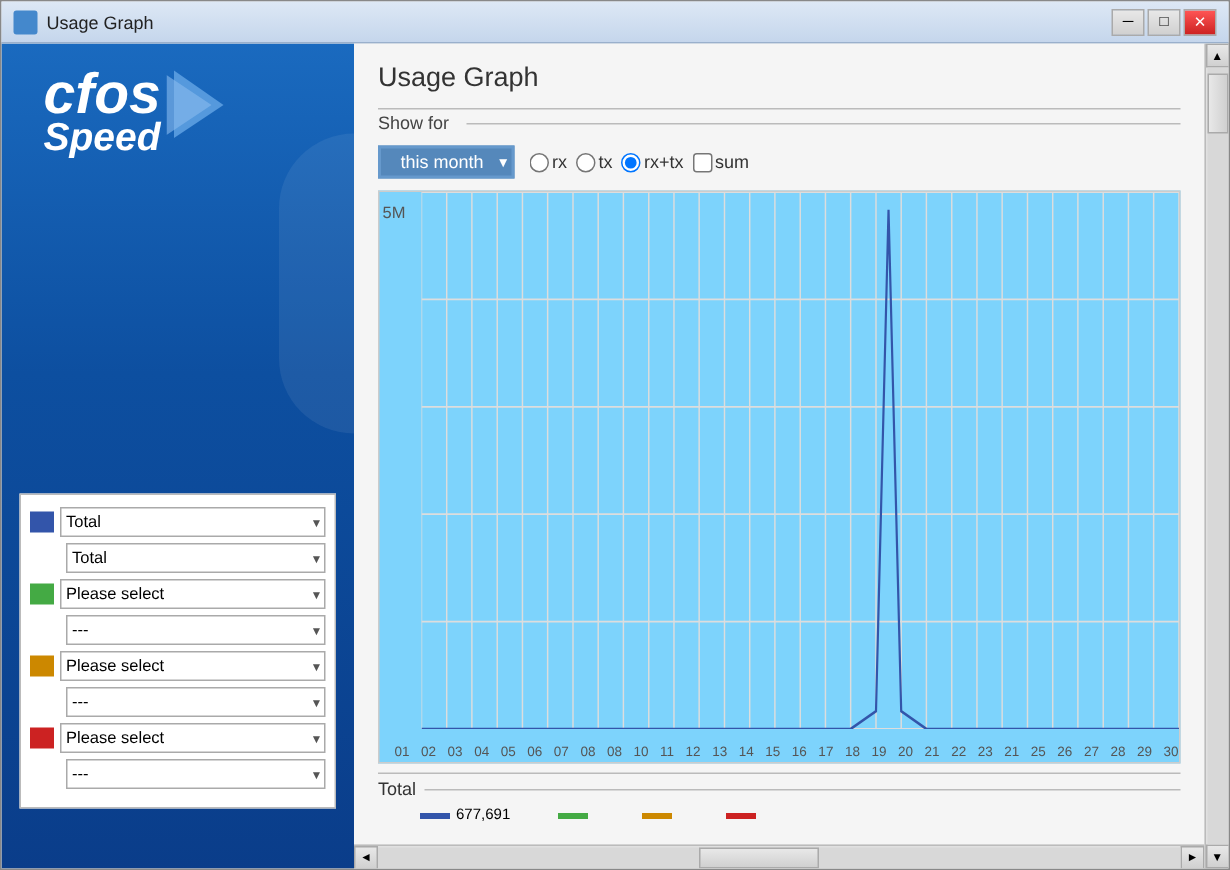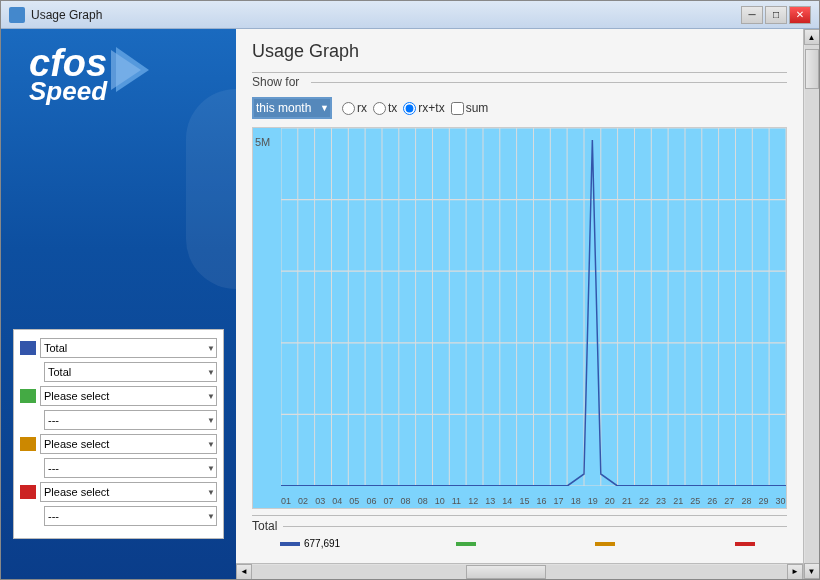--- a/index.html
+++ b/index.html
@@ -200,21 +200,21 @@
       display: inline-flex;
       align-items: center;
     }
 
     .month-select {
       height: 22px;
       border: 2px solid #6699cc;
       background: #5588bb;
       color: white;
       font-size: 12px;
-      padding: 0 18px 0 2px;
+      padding: 0 18px 0 13px;
       appearance: none;
       -webkit-appearance: none;
       cursor: pointer;
     }
 
     .month-select-arrow {
       position: absolute;
       right: 3px;
       pointer-events: none;
       font-size: 9px;
@@ -275,21 +275,21 @@
     }
 
     .chart-svg {
       width: 100%;
       height: 100%;
     }
 
     .chart-x-axis {
       position: absolute;
       bottom: 2px;
-      left: 28px;
+      left: 10px;
       right: 0;
       display: flex;
       justify-content: space-between;
       font-size: 9px;
       color: #555;
     }
 
     
     .total-row {
       display: flex;
@@ -379,21 +379,20 @@
       left: 40%;
     }
 
     
     .bottom-legend {
       display: flex;
       align-items: center;
       gap: 32px;
       padding: 2px 28px;
       font-size: 10px;
-      justify-content: space-between;
     }
 
     .bottom-legend-item {
       display: flex;
       align-items: center;
       gap: 4px;
     }
 
     .bottom-color-bar {
       width: 20px;

